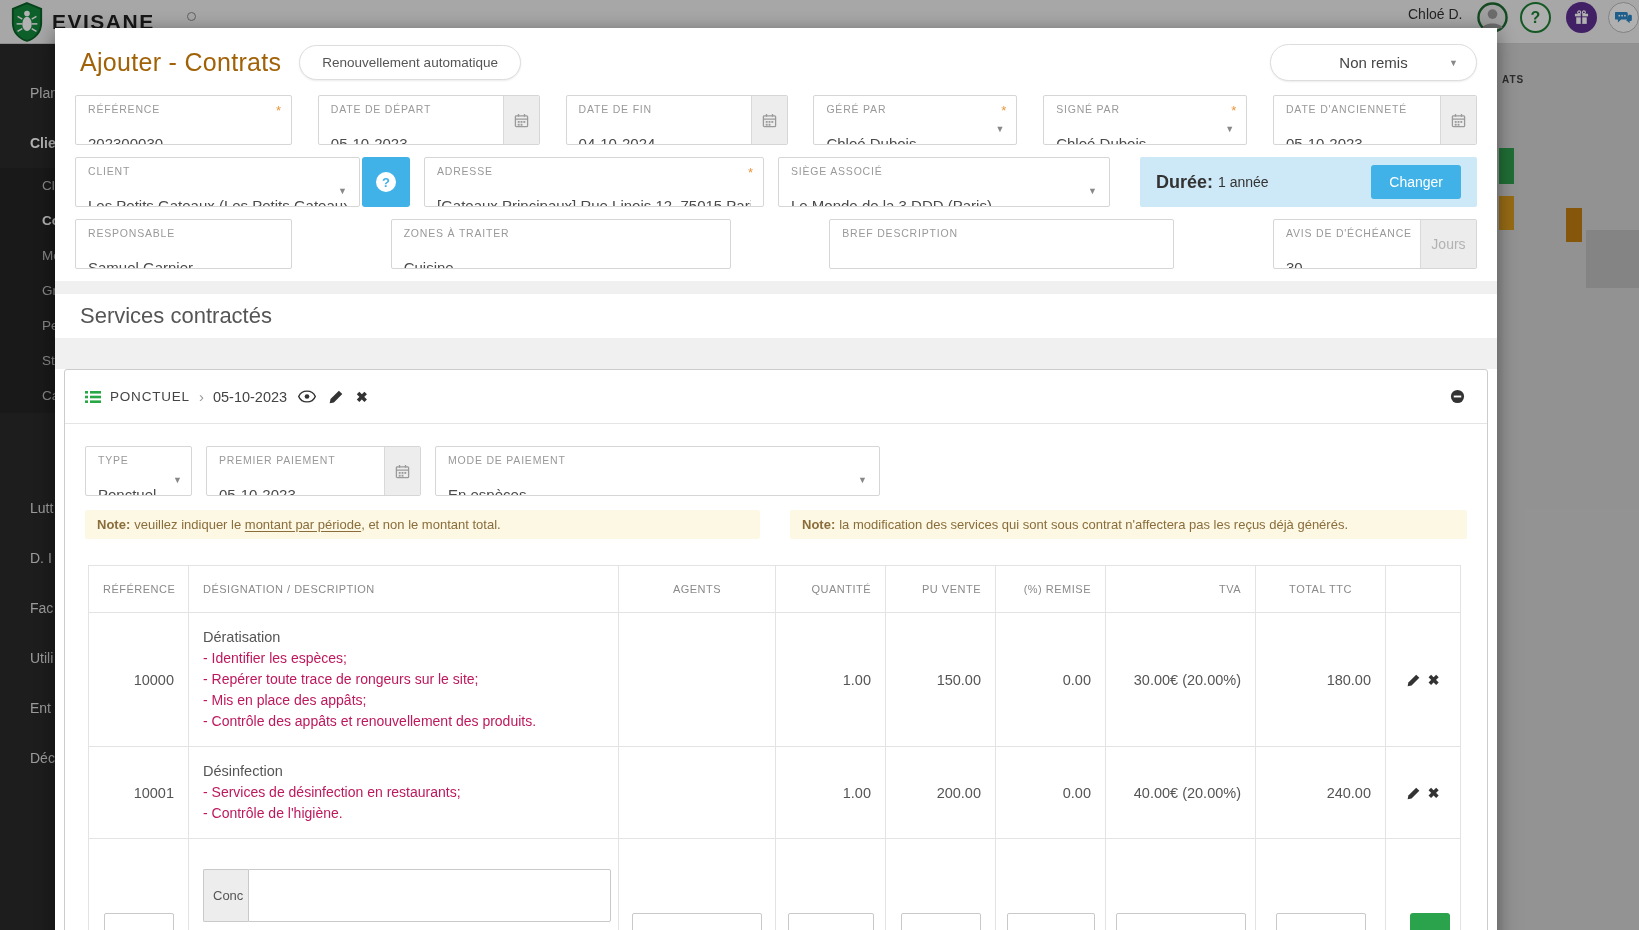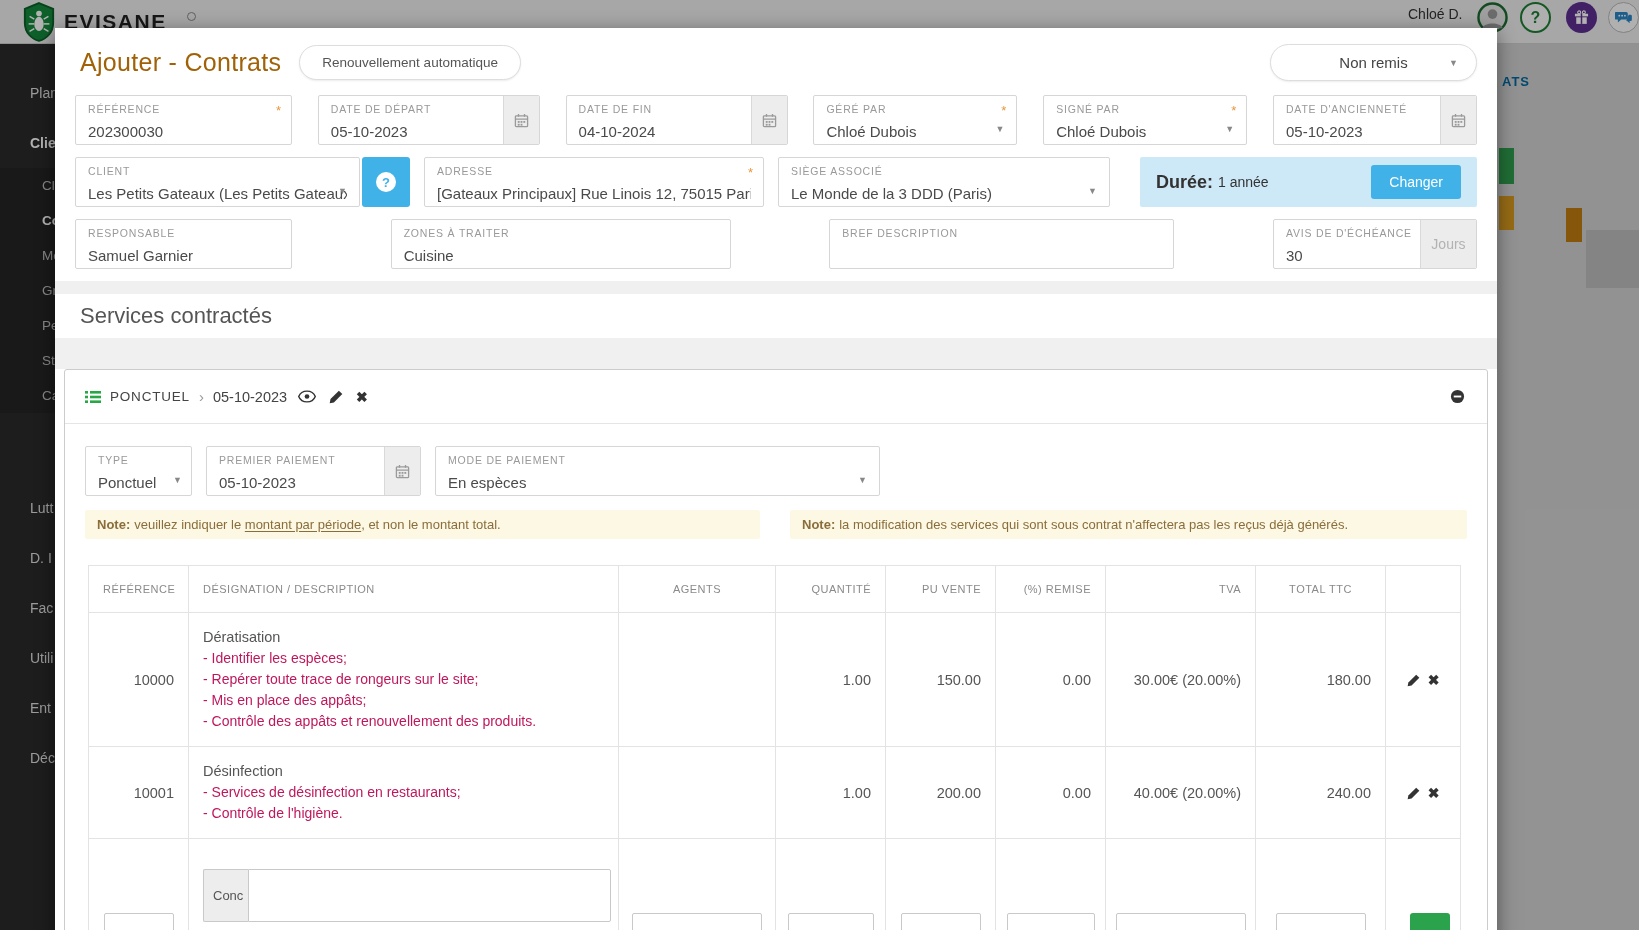--- a/index.html
+++ b/index.html
@@ -1,57 +1,57 @@
 <!DOCTYPE html>
 <html><head>
 <meta charset="utf-8">
 <style>
   * { margin:0; padding:0; box-sizing:border-box; }
   html,body { width:1639px; height:930px; overflow:hidden; }
   body { position:relative; background:#d2d2d2; font-family:"Liberation Sans","DejaVu Sans",sans-serif; color:#4a4a4a; }
 
   
   .bg-topbar { position:absolute; left:0; top:0; width:1639px; height:44px; background:#f0f0f0; border-bottom:1px solid #cfcfcf; z-index:1; }
-  .brand { position:absolute; left:22px; top:2px; display:flex; align-items:center; gap:8px; }
+  .brand { position:absolute; left:10px; top:2px; display:flex; align-items:center; gap:8px; }
   .brand-name { font-size:21px; font-weight:bold; letter-spacing:1.5px; color:#222; }
   .brand-dot { position:absolute; left:187px; top:12px; width:9px; height:9px; border:1.5px solid #8a8a8a; border-radius:50%; }
   .tb-user { position:absolute; left:1408px; top:6px; font-size:14px; color:#333; }
   .tb-icon { position:absolute; top:2px; width:31px; height:31px; border-radius:50%; display:flex; align-items:center; justify-content:center; }
   .tb-help { left:1520px; background:#fbfbfb; border:2.5px solid #1e7e34; color:#1e7e34; font-weight:bold; font-size:16px; }
   .tb-gift { left:1566px; background:#5e2e91; }
   .tb-chat { left:1608px; background:#fdfdfd; border:1px solid #bbb; }
 
   .bg-sidebar { position:absolute; left:0; top:44px; width:200px; height:886px; background:#2a2a2a; z-index:1; padding-top:24px; }
   .sb-item { height:50px; line-height:50px; padding-left:30px; font-size:14px; color:#dedede; white-space:nowrap; }
   .sb-sub  { height:35px; line-height:35px; padding-left:42px; font-size:13.5px; color:#c2c2c2; background:#242424; white-space:nowrap; }
   .sb-bold { font-weight:bold; color:#fff; }
   .sb-gap  { height:70px; }
 
-  .frag-ats { position:absolute; left:1502px; top:74px; z-index:1; font-size:13px; font-weight:bold; color:#0369a1; letter-spacing:1px; }
+  .frag-ats { position:absolute; left:1502px; top:74px; z-index:1; font-size:10px; font-weight:bold; color:#404040; letter-spacing:1px; }
   .frag-green  { position:absolute; left:1499px; top:148px; width:15px; height:36px; background:#2f9e4e; z-index:1; }
   .frag-orange { position:absolute; left:1499px; top:196px; width:15px; height:34px; background:#d79a1f; z-index:1; }
   .frag-orange2{ position:absolute; left:1566px; top:208px; width:16px; height:34px; background:#c07c10; z-index:1; }
   .frag-gray   { position:absolute; left:1586px; top:230px; width:53px; height:58px; background:#bdbdbd; z-index:1; }
 
   .overlay { position:absolute; inset:0; background:rgba(0,0,0,0.30); z-index:5; }
 
   
   .modal { position:absolute; left:55px; top:28px; width:1442px; height:1040px; background:#fff; z-index:10; box-shadow:0 4px 18px rgba(0,0,0,0.45); }
   .modal-head { display:flex; align-items:center; padding:16px 20px 14px 25px; }
   .m-title { font-size:25px; font-weight:300; color:#a16207; letter-spacing:0.3px; }
   .pill-btn { margin-left:18px; border:1px solid #ddd; border-radius:20px; background:#fff; padding:9px 22px; font-size:13.5px; color:#555; box-shadow:0 1px 2px rgba(0,0,0,.08); font-family:inherit; }
   .status-select { margin-left:auto; width:207px; height:37px; border:1px solid #ddd; border-radius:20px; background:#fff; display:flex; align-items:center; justify-content:center; position:relative; font-size:15px; color:#444; box-shadow:0 1px 2px rgba(0,0,0,.08); }
   .status-select .caret { position:absolute; right:18px; top:13px; font-size:9px; color:#888; }
 
   .form-area { padding:0 20px; }
   .f-row { display:flex; justify-content:space-between; margin-bottom:12px; }
   .f-row2 { display:flex; margin-bottom:12px; }
   .field { position:relative; height:50px; border:1px solid #d6d6d6; border-radius:2px; background:#fff; padding:7px 12px 6px; overflow:hidden; }
   .f-label { font-size:10.5px; color:#999; letter-spacing:0.8px; white-space:nowrap; }
-  .f-value { font-size:15px; color:#4a4a4a; margin-top:8px; white-space:nowrap; overflow:hidden; }
+  .f-value { font-size:15px; color:#4a4a4a; margin-top:20px; white-space:nowrap; overflow:hidden; }
   .req { position:absolute; right:10px; top:7px; color:#e8963c; font-size:13px; }
   .has-addon { padding-right:46px; }
   .addon { position:absolute; right:0; top:0; bottom:0; width:36px; background:#ededed; border-left:1px solid #d9d9d9; display:flex; align-items:center; justify-content:center; }
   .sel-caret { position:absolute; right:12px; top:28px; font-size:9px; color:#888; }
   .w217{width:217px} .w222{width:222px} .w224{width:204px} .w285{width:285px} .w340{width:340px} .w332{width:332px} .w345{width:345px}
   .suffix-addon { position:absolute; right:0; top:0; bottom:0; width:56px; background:#ececec; border-left:1px solid #d9d9d9; display:flex; align-items:center; justify-content:center; font-size:14px; color:#b2b2b2;margin-left:20px; }
   .help-btn { margin-left:2px; width:48px; height:50px; background:#41b2e8; border:none; border-radius:3px; display:flex; align-items:center; justify-content:center; }
   .help-btn .q { width:20px; height:20px; background:#fff; border-radius:50%; color:#41b2e8; font-weight:bold; font-size:13px; display:flex; align-items:center; justify-content:center; }
   .ml14{margin-left:14px} .ml30{margin-left:30px}
   .duree-box { flex:1; height:50px; background:#cde9f7; display:flex; align-items:center; padding:0 16px; border-radius:2px; }

